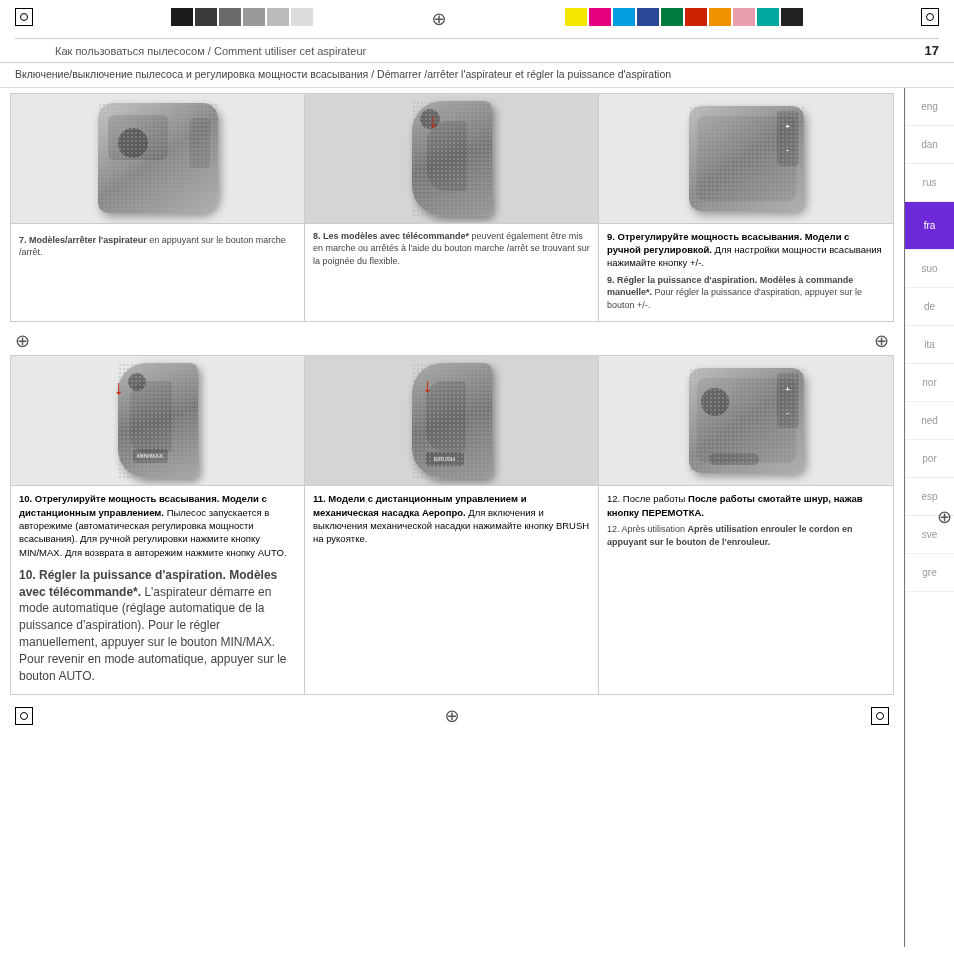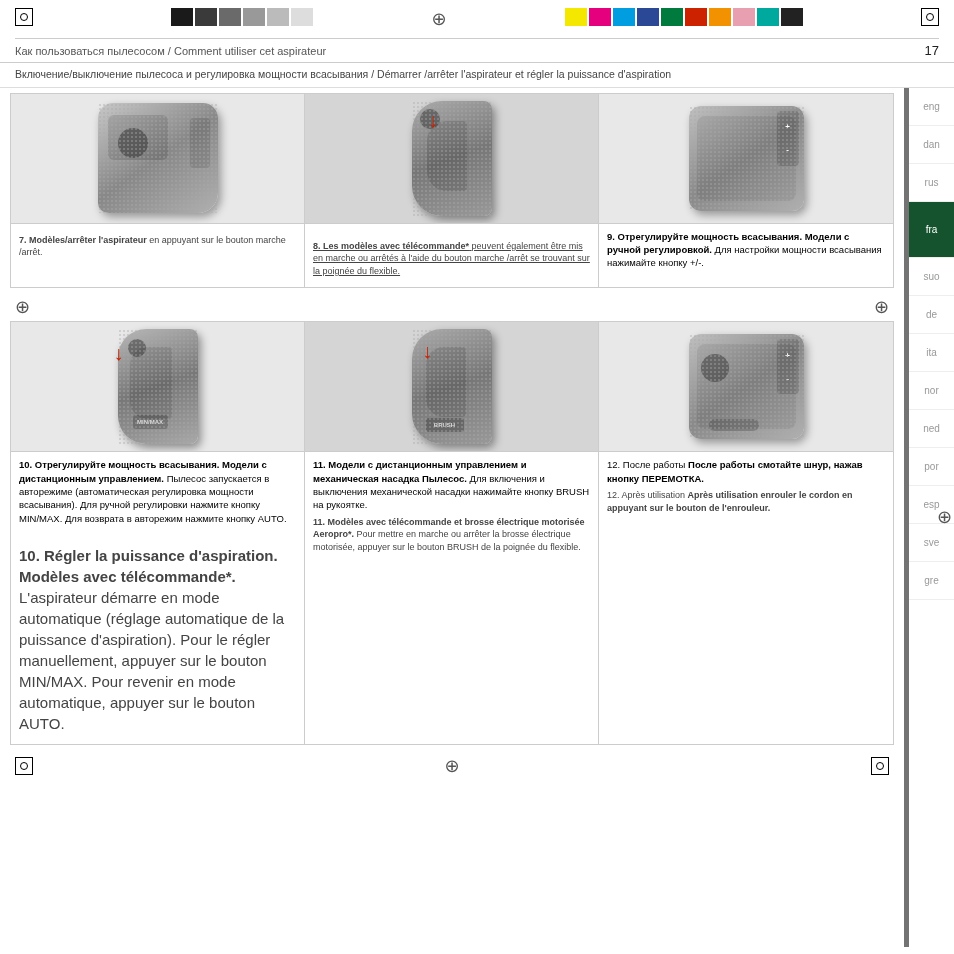--- a/index.html
+++ b/index.html
@@ -72,21 +72,21 @@
     .content-area {
       flex: 1;
       padding: 5px 10px;
     }
 
     
     .lang-sidebar {
       width: 50px;
       display: flex;
       flex-direction: column;
-      border-left: 5px solid #737373;
+      border-left: 1px solid #737373;
       position: relative;
     }
 
     
     .instruction-grid-top {
       display: grid;
       grid-template-columns: 1fr 1fr 1fr;
       border: 1px solid #ccc;
       margin-bottom: 5px;
     }
@@ -186,26 +186,26 @@
     <div class="color-bar" style="background:#00a99d;"></div>
     <div class="color-bar" style="background:#222;"></div>
   </div>
   <div>
     <div class="reg-mark-left"></div>
   </div>
 </div>
 
 <div class="header-line"></div>
 <div class="header-content">
-  <div style="font-size:11px;color:#555;">
+  <div style="font-size:11px;color:#555;margin-left:40px;">
     <span>Как пользоваться пылесосом</span>
     <span> / </span>
     <span>Comment utiliser cet aspirateur</span>
   </div>
-  <div style="font-size:13px;font-weight:normal;color:#222;">17</div>
+  <div style="font-size:13px;font-weight:bold;color:#222;">17</div>
 </div>
 
 <div class="sub-header">
   <span>Включение/выключение пылесоса и регулировка мощности всасывания</span>
   <span> / </span>
   <span>Démarrer /arrêter l'aspirateur et régler la puissance d'aspiration</span>
 </div>
 
 <div class="main-layout">
 
@@ -235,39 +235,40 @@
           <div style="position:relative;width:100%;height:100%;display:flex;align-items:center;justify-content:center;">
             <div style="width:80px;height:115px;background:linear-gradient(160deg,#aaa,#777,#999);border-radius:30px 8px 8px 30px;position:relative;box-shadow:3px 4px 8px rgba(0,0,0,0.4);">
               <div style="position:absolute;top:20px;left:15px;width:40px;height:70px;background:rgba(0,0,0,0.12);border-radius:20px 4px 4px 20px;"></div>
               <div style="position:absolute;top:8px;left:8px;width:20px;height:20px;background:rgba(50,50,50,0.5);border-radius:50%;"></div>
               <div class="dot-pattern"></div>
             </div>
             <div style="position:absolute;top:15px;left:42%;color:#cc2200;font-size:20px;font-weight:bold;">↓</div>
           </div>
         </div>
         <div class="instr-text-block">
-          <p style="color:#444;font-size:9px;margin-top:10px;text-decoration:underline;"><strong>8. <span>Les modèles avec télécommande*</span></strong> <span>peuvent également être mis en marche ou arrêtés à l'aide du bouton marche /arrêt se trouvant sur la poignée du flexible.</span></p>
+          <p style="color:#444;font-size:9px;margin-top:0;"><strong>8. <span>Les modèles avec télécommande*</span></strong> <span>peuvent également être mis en marche ou arrêtés à l'aide du bouton marche /arrêt se trouvant sur la poignée du flexible.</span></p>
         </div>
       </div>
 
       <div class="instr-cell">
         <div class="instr-img bg-light-gray">
           <div style="position:relative;width:100%;height:100%;display:flex;align-items:center;justify-content:center;">
             <div style="width:115px;height:105px;background:linear-gradient(145deg,#c0c0c0,#8a8a8a,#b0b0b0);border-radius:12px;position:relative;box-shadow:3px 4px 8px rgba(0,0,0,0.35);">
               <div style="position:absolute;top:10px;left:8px;right:8px;bottom:10px;background:rgba(0,0,0,0.08);border-radius:8px;"></div>
               <div style="position:absolute;top:5px;right:5px;width:22px;height:55px;background:rgba(0,0,0,0.15);border-radius:4px;display:flex;flex-direction:column;align-items:center;justify-content:space-around;padding:4px;">
                 <div style="color:#fff;font-size:8px;font-weight:bold;">+</div>
                 <div style="color:#fff;font-size:8px;font-weight:bold;">-</div>
               </div>
               <div class="dot-pattern"></div>
             </div>
           </div>
         </div>
         <div class="instr-text-block">
           <p><strong>9. <span>Отрегулируйте мощность всасывания. Модели с ручной регулировкой.</span></strong> <span>Для настройки мощности всасывания нажимайте кнопку +/-.</span></p>
+          <p style="color:#444;font-size:9px;margin-top:4px;"><strong>9. <span>Régler la puissance d'aspiration. Modèles à commande manuelle*.</span></strong> <span>Pour régler la puissance d'aspiration, appuyer sur le bouton +/-.</span></p>
         </div>
       </div>
 
     </div>
 
     <div style="display:flex;justify-content:space-between;align-items:center;padding:3px 5px;">
       <div style="font-size:18px;color:#555;">⊕</div>
       <div style="font-size:18px;color:#555;">⊕</div>
     </div>
 
@@ -282,40 +283,39 @@
               <div style="position:absolute;bottom:15px;left:15px;width:35px;height:14px;background:rgba(0,0,0,0.2);border-radius:3px;display:flex;align-items:center;justify-content:center;">
                 <span style="font-size:6px;color:#ddd;font-weight:bold;">MIN/MAX</span>
               </div>
               <div class="dot-pattern"></div>
             </div>
             <div style="position:absolute;top:20px;left:35%;color:#cc2200;font-size:20px;font-weight:bold;">↓</div>
           </div>
         </div>
         <div class="instr-text-block">
           <p><strong>10. <span>Отрегулируйте мощность всасывания. Модели с дистанционным управлением.</span></strong> <span>Пылесос запускается в авторежиме (автоматическая регулировка мощности всасывания). Для ручной регулировки нажмите кнопку MIN/MAX. Для возврата в авторежим нажмите кнопку AUTO.</span></p>
-          <p style="color:#444;font-size:15px;margin-top:20px;"><strong>10. <span>Régler la puissance d'aspiration. Modèles avec télécommande*.</span></strong> <span>L'aspirateur démarre en mode automatique (réglage automatique de la puissance d'aspiration). Pour le régler manuellement, appuyer sur le bouton MIN/MAX. Pour revenir en mode automatique, appuyer sur le bouton AUTO.</span></p>
+          <p style="color:#444;font-size:12px;margin-top:8px;"><strong>10. <span>Régler la puissance d'aspiration. Modèles avec télécommande*.</span></strong> <span>L'aspirateur démarre en mode automatique (réglage automatique de la puissance d'aspiration). Pour le régler manuellement, appuyer sur le bouton MIN/MAX. Pour revenir en mode automatique, appuyer sur le bouton AUTO.</span></p>
         </div>
       </div>
 
       <div class="instr-cell">
         <div class="instr-img bg-mid-gray">
           <div style="position:relative;width:100%;height:100%;display:flex;align-items:center;justify-content:center;">
             <div style="width:80px;height:115px;background:linear-gradient(160deg,#aaa,#777,#999);border-radius:30px 8px 8px 30px;position:relative;box-shadow:3px 4px 8px rgba(0,0,0,0.4);">
               <div style="position:absolute;top:18px;left:14px;width:40px;height:70px;background:rgba(0,0,0,0.12);border-radius:18px 4px 4px 18px;"></div>
               <div style="position:absolute;bottom:12px;left:14px;width:38px;height:14px;background:rgba(0,0,0,0.25);border-radius:3px;display:flex;align-items:center;justify-content:center;">
                 <span style="font-size:6px;color:#ddd;font-weight:bold;">BRUSH</span>
               </div>
               <div class="dot-pattern"></div>
             </div>
             <div style="position:absolute;top:18px;left:40%;color:#cc2200;font-size:20px;font-weight:bold;">↓</div>
           </div>
         </div>
         <div class="instr-text-block">
-          <p><strong>11. <span>Модели с дистанционным управлением и механическая насадка Пылесос.</span></strong> <span>Для включения и выключения механической насадки нажимайте кнопку BRUSH на рукоятке.</span></p>
-          <p style="color:#444;font-size:9px;margin-top:4px;"><strong>11. <span>Modèles avec télécommande et brosse électrique motorisée Aeropro*.</span></strong> <span>Pour mettre en marche ou arrêter la brosse électrique motorisée, appuyer sur le bouton BRUSH de la poignée du flexible.</span></p>
+          <p><strong>11. <span>Модели с дистанционным управлением и механическая насадка Аеропро.</span></strong> <span>Для включения и выключения механической насадки нажимайте кнопку BRUSH на рукоятке.</span></p>
         </div>
       </div>
 
       <div class="instr-cell">
         <div class="instr-img bg-light-gray">
           <div style="position:relative;width:100%;height:100%;display:flex;align-items:center;justify-content:center;">
             <div style="width:115px;height:105px;background:linear-gradient(145deg,#c0c0c0,#8a8a8a,#b0b0b0);border-radius:12px;position:relative;box-shadow:3px 4px 8px rgba(0,0,0,0.35);">
               <div style="position:absolute;top:10px;left:8px;right:8px;bottom:10px;background:rgba(0,0,0,0.08);border-radius:8px;"></div>
               <div style="position:absolute;top:20px;left:12px;width:28px;height:28px;background:rgba(50,50,50,0.5);border-radius:50%;"></div>
               <div style="position:absolute;top:5px;right:5px;width:22px;height:55px;background:rgba(0,0,0,0.15);border-radius:4px;display:flex;flex-direction:column;align-items:center;justify-content:space-around;padding:4px;">
@@ -351,21 +351,21 @@
   <div class="lang-sidebar">
     <div class="lang-single">
       <span>eng</span>
     </div>
     <div class="lang-single">
       <span>dan</span>
     </div>
     <div class="lang-single">
       <span>rus</span>
     </div>
-    <div class="lang-single active-red" style="background:#14532d;color:#fff;height:56px;">
+    <div class="lang-single active-red" style="background:#6d28d9;color:#fff;height:48px;">
       <span>fra</span>
     </div>
     <div class="lang-single">
       <span>suo</span>
     </div>
     <div class="lang-single">
       <span>de</span>
     </div>
     <div class="lang-single">
       <span>ita</span>

